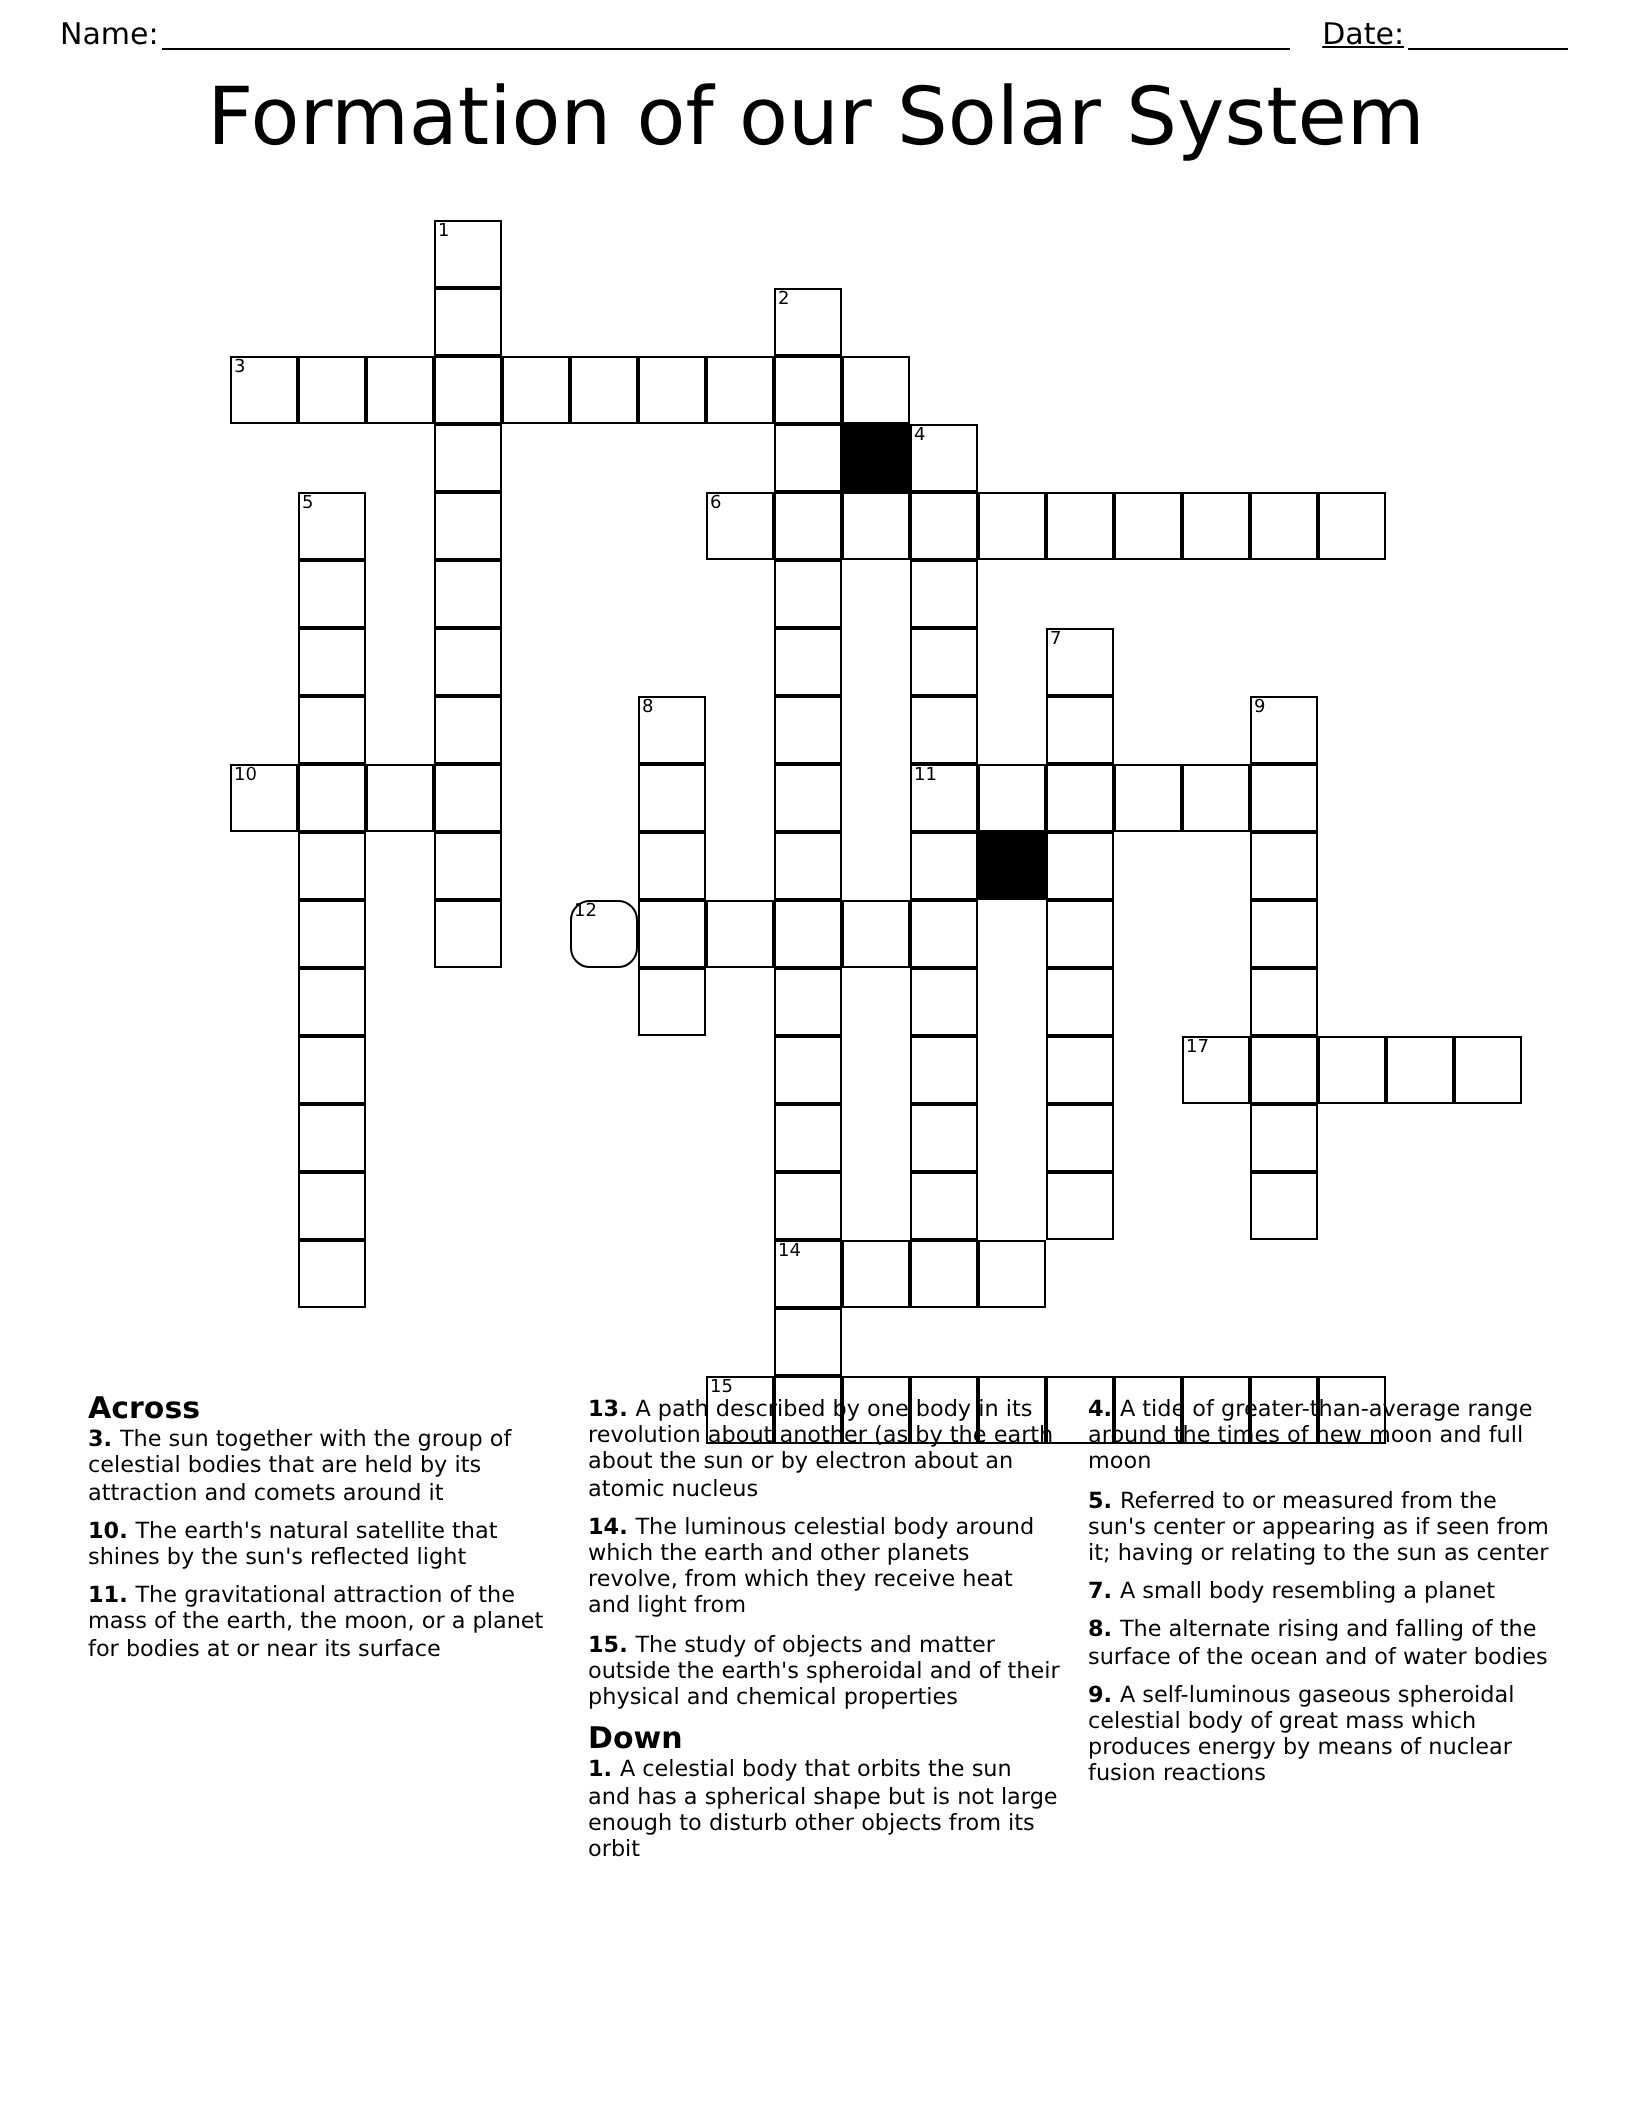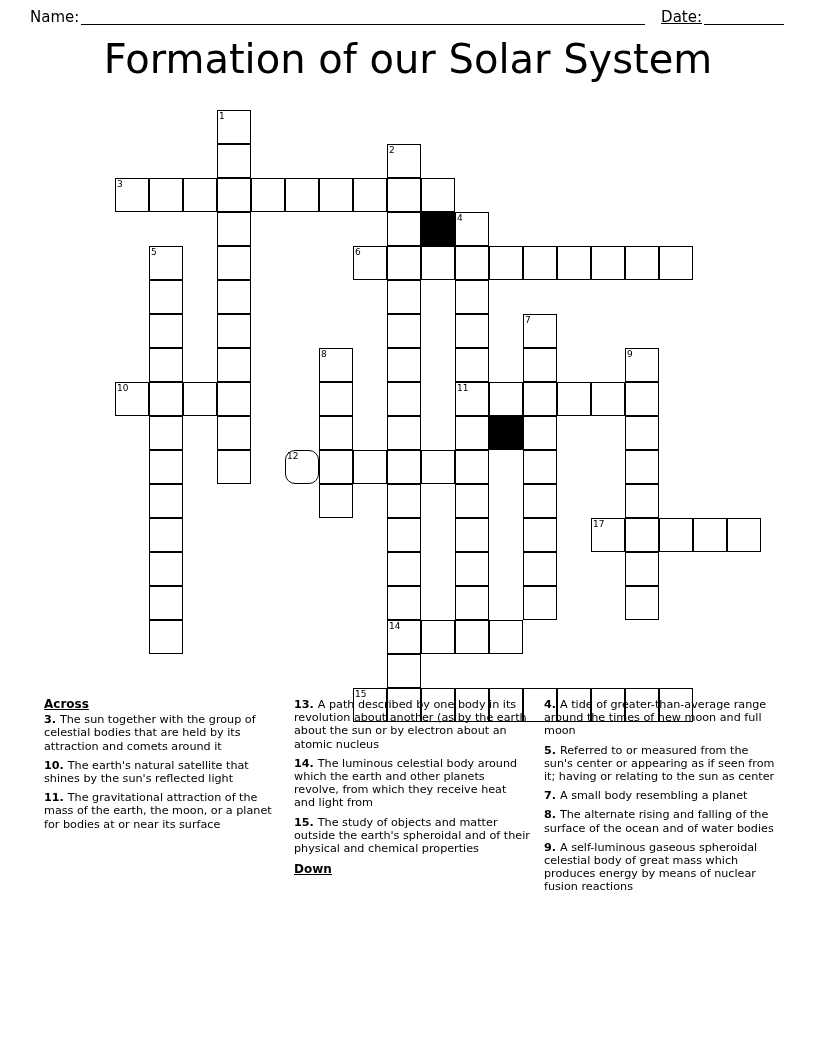--- a/index.html
+++ b/index.html
@@ -95,23 +95,22 @@
     display: flex;
     gap: 14px;
     font-size: 11.2px;
     line-height: 13.2px;
   }
   .clue-col {
     width: 236px;
   }
   .clue-head {
     font-weight: bold;
-    text-decoration: underline;
     margin-bottom: 2px;
-    font-size: 12px;
+    font-size: 15px;
   }
   .clue {
     margin-bottom: 6px;
   }
   .clue b { font-weight: bold; }
   .spacer-head { margin-top: 8px; }
 </style>
 </head>
 <body>
 
@@ -280,20 +279,21 @@
         <div class="clue-head">Across</div>
         <div class="clue"><b>3. </b><span>The sun together with the group of celestial bodies that are held by its attraction and comets around it</span></div>
         <div class="clue"><b>10. </b><span>The earth's natural satellite that shines by the sun's reflected light</span></div>
         <div class="clue"><b>11. </b><span>The gravitational attraction of the mass of the earth, the moon, or a planet for bodies at or near its surface</span></div>
       </div>
     <div class="clue-col">
         <div class="clue"><b>13. </b><span>A path described by one body in its revolution about another (as by the earth about the sun or by electron about an atomic nucleus</span></div>
         <div class="clue"><b>14. </b><span>The luminous celestial body around which the earth and other planets revolve, from which they receive heat and light from</span></div>
         <div class="clue"><b>15. </b><span>The study of objects and matter outside the earth's spheroidal and of their physical and chemical properties</span></div>
         <div class="clue-head spacer-head">Down</div>
+        <div class="clue"><b>1. </b><span>A celestial body that orbits the sun and has a spherical shape but is not large enough to disturb other objects from its orbit</span></div>
       </div>
     <div class="clue-col">
         <div class="clue"><b>4. </b><span>A tide of greater-than-average range around the times of new moon and full moon</span></div>
         <div class="clue"><b>5. </b><span>Referred to or measured from the sun's center or appearing as if seen from it; having or relating to the sun as center</span></div>
         <div class="clue"><b>7. </b><span>A small body resembling a planet</span></div>
         <div class="clue"><b>8. </b><span>The alternate rising and falling of the surface of the ocean and of water bodies</span></div>
         <div class="clue"><b>9. </b><span>A self-luminous gaseous spheroidal celestial body of great mass which produces energy by means of nuclear fusion reactions</span></div>
       </div>
   </div>
 

